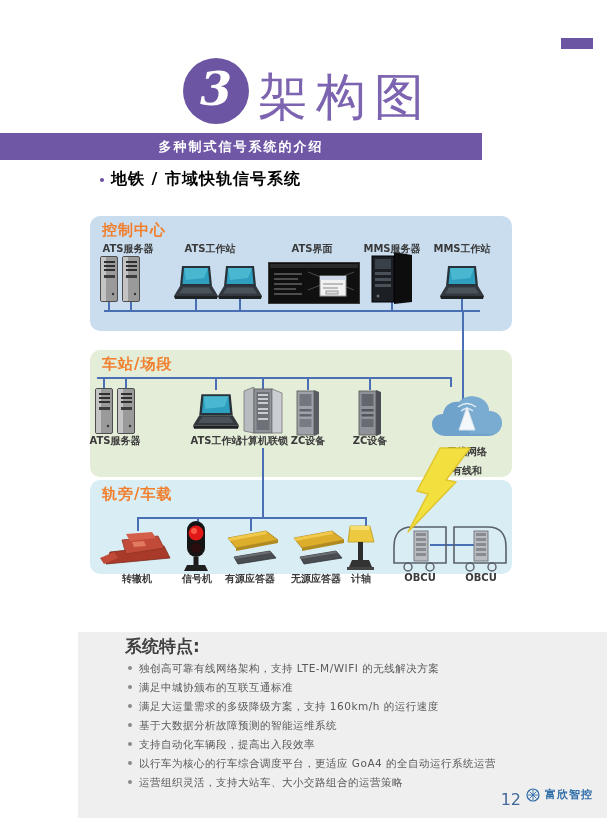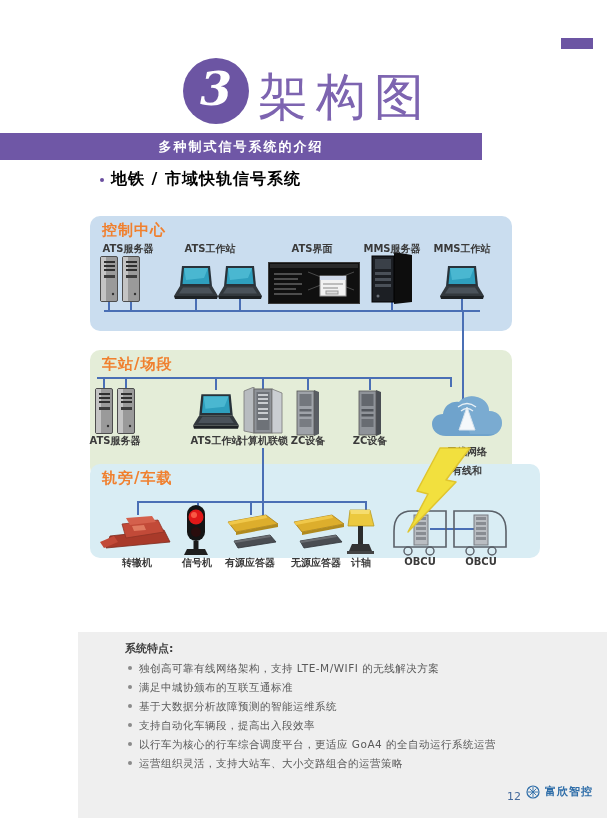--- a/index.html
+++ b/index.html
@@ -22,40 +22,40 @@
 
   
   .subtitle{position:absolute;left:100px;top:169px;display:flex;align-items:center;gap:7px;}
   .subtitle .dot{width:4px;height:4px;border-radius:50%;background:#6B4FA0;}
   .subtitle span.txt{font-size:16px;font-weight:bold;color:#000000;letter-spacing:1px;}
 
   
   .dbox{position:absolute;left:90px;width:422px;border-radius:10px;}
   .box-cc{top:216px;height:115px;background:#CADDEF;text-align:right;}
   .box-st{top:350px;height:127px;background:#E4EDD8;}
-  .box-tr{top:464px;height:94px;background:#D9EDF4;padding-left:28px;}
+  .box-tr{top:480px;height:94px;background:#D9EDF4;}
   .box-title{position:absolute;left:12px;top:5px;font-size:15px;font-weight:bold;color:#F0802F;letter-spacing:1px;}
 
   .dev{position:absolute;z-index:2;}
   .dev-label{position:absolute;font-size:10px;font-weight:bold;color:#3a3a3a;white-space:nowrap;transform:translateX(-50%);z-index:3;}
   .hline,.vline{position:absolute;background:#4a6fb5;z-index:1;}
   .hline{height:2px;}
   .vline{width:2px;}
 
   
   .features{position:absolute;left:78px;top:632px;width:529px;height:186px;background:#EFEFEF;}
-  .feat-head{position:absolute;left:47px;top:9px;font-size:11px;font-weight:bold;color:#404040;}
+  .feat-head{position:absolute;left:47px;top:3px;font-size:17px;font-weight:bold;color:#404040;}
   .feat-list{position:absolute;left:50px;top:30px;}
   .feat-item{display:flex;align-items:baseline;height:19px;}
   .feat-item .fdot{width:4px;height:4px;border-radius:50%;background:#8a8a8a;margin-right:7px;flex:none;position:relative;top:-2px;}
   .feat-item span.ftxt{font-size:10.5px;color:#595959;letter-spacing:0.5px;}
 
   
   .footer{position:absolute;right:14px;top:148px;display:flex;align-items:center;gap:5px;}
-  .footer .pgnum{font-size:11px;color:#44699c;margin-top:10px;}
+  .footer .pgnum{font-size:16px;color:#44699c;margin-top:10px;}
   .footer .company{font-size:11px;font-weight:bold;color:#2E6DA8;letter-spacing:1px;}
 </style>
 </head>
 <body>
 
 <div class="page">
 
   <div class="hdr">
     <span class="hdr-block"></span>
   </div>
@@ -385,20 +385,24 @@
       <div class="feat-item">
           <span class="fdot"></span>
           <span class="ftxt">独创高可靠有线网络架构，支持 LTE-M/WIFI 的无线解决方案</span>
         </div>
       <div class="feat-item">
           <span class="fdot"></span>
           <span class="ftxt">满足中城协颁布的互联互通标准</span>
         </div>
       <div class="feat-item">
           <span class="fdot"></span>
+          <span class="ftxt">满足大运量需求的多级降级方案，支持 160km/h 的运行速度</span>
+        </div>
+      <div class="feat-item">
+          <span class="fdot"></span>
           <span class="ftxt">基于大数据分析故障预测的智能运维系统</span>
         </div>
       <div class="feat-item">
           <span class="fdot"></span>
           <span class="ftxt">支持自动化车辆段，提高出入段效率</span>
         </div>
       <div class="feat-item">
           <span class="fdot"></span>
           <span class="ftxt">以行车为核心的行车综合调度平台，更适应 GoA4 的全自动运行系统运营</span>
         </div>

